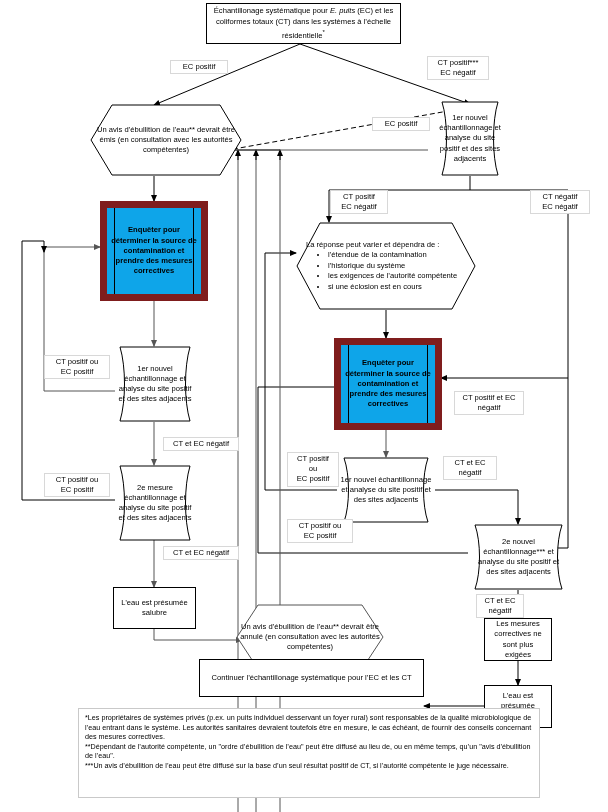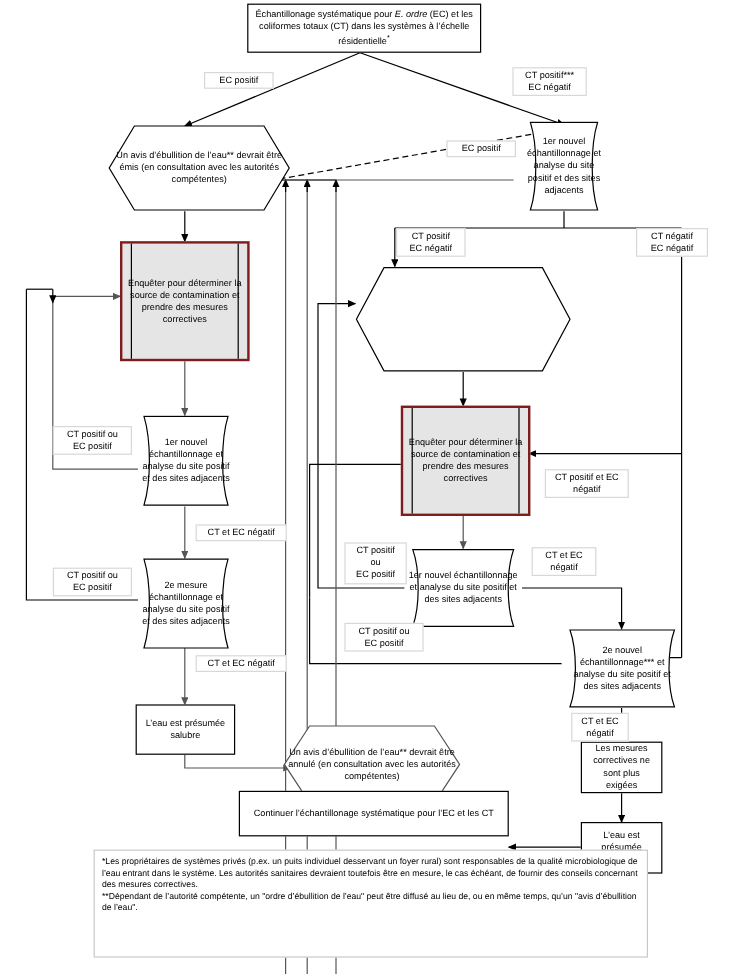--- a/index.html
+++ b/index.html
@@ -33,22 +33,23 @@
     z-index:3;
   }
   .node .txt{ padding:0 4px; width:100%;}
   
   .rect{
     border:1px solid #000;
     background:#fff;
   }
   
   .predef{
-    border:2px solid #7f1d1d;
-    background:#e5e5e5;
+    border:7px solid #7f1d1d;
+    background:#0ea5e9;
+    font-weight:bold;
   }
   .predef:before,.predef:after{
     content:"";
     position:absolute;
     top:0; bottom:0;
     width:0;
     border-left:1px solid #000;
   }
   .predef:before{ left:7px; }
   .predef:after{ right:7px; }
@@ -183,21 +184,21 @@
       <path d="M238,160 L238,150" stroke="#000" marker-end="url(#ah)"></path>
       <path d="M256,160 L256,150" stroke="#000" marker-end="url(#ah)"></path>
       <path d="M280,160 L280,150" stroke="#000" marker-end="url(#ah)"></path>
 
       <path d="M428,150 L228,150" stroke="#555"></path>
     </g>
   </svg>
 
   <div class="node rect" style="left:206px; top:3px; width:195px; height:41px;">
     <div class="txt">
-      <span>Échantillonage systématique pour </span><span class="ital">E. ordre</span><span> (EC) et les coliformes totaux (CT) dans les systèmes à l’échelle résidentielle</span><span class="sup">*</span>
+      <span>Échantillonage systématique pour </span><span class="ital">E. puits</span><span> (EC) et les coliformes totaux (CT) dans les systèmes à l’échelle résidentielle</span><span class="sup">*</span>
     </div>
   </div>
 
   <div class="node hex" style="left:90px; top:104px; width:152px; height:72px;">
     <svg class="hexbg" viewBox="0 0 152 72" preserveAspectRatio="none">
       <polygon points="22,1 130,1 151,36 130,71 22,71 1,36" fill="#fff" stroke="#000" stroke-width="1"></polygon>
     </svg>
     <div class="txt">Un avis d’ébullition de l’eau** devrait être émis (en consultation avec les autorités compétentes)</div>
   </div>
 
@@ -209,20 +210,31 @@
   </div>
 
   <div class="node predef" style="left:100px; top:201px; width:108px; height:100px;">
     <div class="txt">Enquêter pour déterminer la source de contamination et prendre des mesures correctives</div>
   </div>
 
   <div class="node hex" style="left:296px; top:222px; width:180px; height:88px;">
     <svg class="hexbg" viewBox="0 0 180 88" preserveAspectRatio="none">
       <polygon points="24,1 156,1 179,44 156,87 24,87 1,44" fill="#fff" stroke="#000" stroke-width="1"></polygon>
     </svg>
+    <div class="txt" style="text-align:left;">
+      <div class="bullets">
+        <div class="lead">La réponse peut varier et dépendra de :</div>
+        <ul>
+          <li>l’étendue de la contamination</li>
+          <li>l’historique du système</li>
+          <li>les exigences de l’autorité compétente</li>
+          <li>si une éclosion est en cours</li>
+        </ul>
+      </div>
+    </div>
   </div>
 
   <div class="node doc" style="left:112px; top:346px; width:86px; height:76px;">
     <svg class="docbg" viewBox="0 0 86 76" preserveAspectRatio="none">
       <path d="M8,1 L78,1 C72,21 72,55 78,75 L8,75 C14,55 14,21 8,1 Z" fill="#fff" stroke="#000" stroke-width="1"></path>
     </svg>
     <div class="txt">1er nouvel échantillonnage et analyse du site positif et des sites adjacents</div>
   </div>
 
   <div class="node doc" style="left:112px; top:465px; width:86px; height:76px;">
@@ -308,15 +320,16 @@
 
   <div class="elabel" style="left:287px; top:519px; width:66px;">CT positif ou
 EC positif</div>
 
   <div class="elabel" style="left:476px; top:594px; width:48px;">CT et EC
 négatif</div>
 
   <div class="footnote" style="left:78px; top:708px; width:462px; height:90px;">
     <p>*Les propriétaires de systèmes privés (p.ex. un puits individuel desservant un foyer rural) sont responsables de la qualité microbiologique de l’eau entrant dans le système. Les autorités sanitaires devraient toutefois être en mesure, le cas échéant, de fournir des conseils concernant des mesures correctives.</p>
     <p>**Dépendant de l’autorité compétente, un "ordre d’ébullition de l’eau" peut être diffusé au lieu de, ou en même temps, qu’un "avis d’ébullition de l’eau".</p>
+    <p>***Un avis d’ébullition de l’eau peut être diffusé sur la base d’un seul résultat positif de CT, si l’autorité compétente le juge nécessaire.</p>
   </div>
 
 </div>
 
 </body></html>

